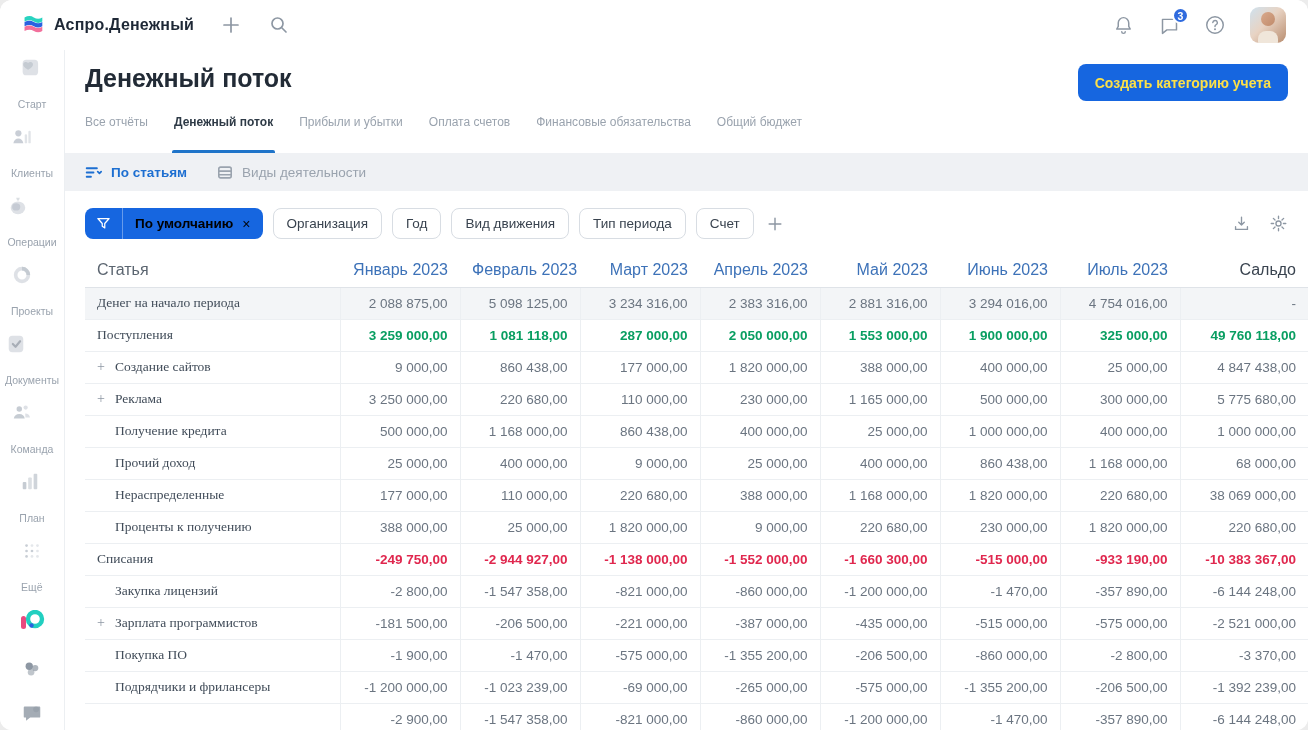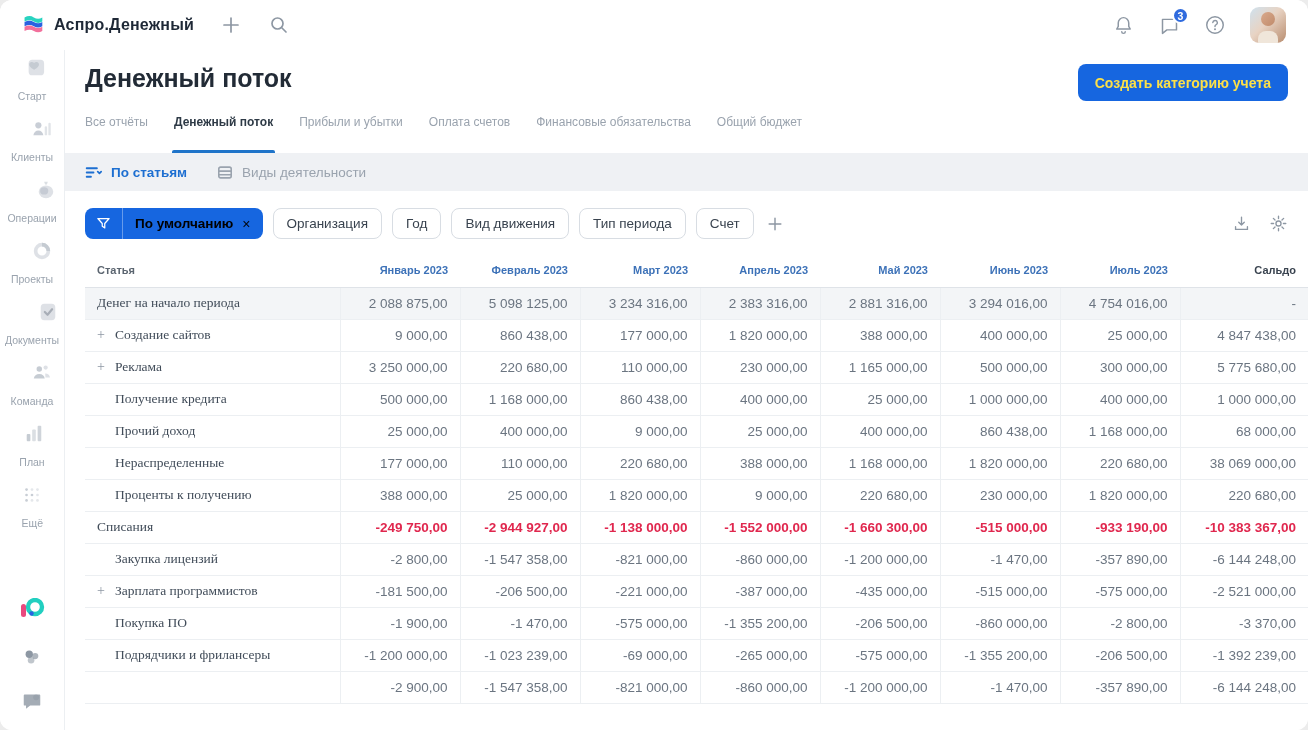--- a/index.html
+++ b/index.html
@@ -15,21 +15,21 @@
   .tb-right { display:flex; align-items:center; gap:24px; }
   .chat-wrap { position:relative; }
   .badge { position:absolute; top:-7px; right:-9px; background:#2f6bde; color:#fff; font-size:10.5px; min-width:17px; height:17px; border-radius:9px; display:flex; align-items:center; justify-content:center; border:2px solid #fff; font-weight:700; }
   .avatar { width:36px; height:36px; border-radius:9px; background:linear-gradient(135deg,#cfe2ef 0%,#e8d3c3 45%,#b98d6f 100%); overflow:hidden; position:relative; cursor:pointer; }
   .avatar::after { content:""; position:absolute; bottom:-4px; left:8px; width:20px; height:16px; border-radius:8px 8px 0 0; background:#f0e6da; }
   .avatar::before { content:""; position:absolute; top:5px; left:11px; width:14px; height:14px; border-radius:50%; background:#c99; background:linear-gradient(135deg,#d9a98c,#c08b6b); z-index:1; }
 
   
   .shell { flex:1; display:flex; min-height:0; }
   .sidebar { width:65px; flex:0 0 65px; border-right:1px solid #eceff2; display:flex; flex-direction:column; align-items:center; padding-top:8px; background:#fff; }
-  .side-item { display:flex; flex-direction:column; align-items:flex-end; gap:8px; margin-bottom:17px; cursor:pointer; }
+  .side-item { display:flex; flex-direction:column; align-items:flex-start; gap:16px; margin-bottom:17px; cursor:pointer; }
   .side-item .ic { color:#c3c9d1; }
   .side-item .lb { font-size:10.5px; color:#9aa3ae; }
   .side-bottom { margin-top:auto; display:flex; flex-direction:column; align-items:center; gap:22px; padding-bottom:18px; }
 
   
   .main { flex:1; min-width:0; display:flex; flex-direction:column; background:#fff; }
   .page-head { padding:14px 20px 0 20px; }
   .title-row { display:flex; align-items:flex-start; justify-content:space-between; }
   .page-title { font-size:25px; font-weight:600; color:#222b36; }
   .create-btn { background:#1666e0; color:#fde047; border:none; font-size:14px; font-weight:600; height:37px; padding:0 17px; border-radius:8px; cursor:pointer; font-family:"Liberation Sans",sans-serif; }
@@ -50,21 +50,21 @@
   .fp-x { font-size:14px; font-weight:400; opacity:.95; }
   .chip { border:1px solid #d8dde3; background:#fff; border-radius:8px; height:31px; display:flex; align-items:center; padding:0 13px; font-size:13.5px; color:#39434f; cursor:pointer; }
   .chip-plus { color:#8d97a3; margin-left:2px; cursor:pointer; display:flex; align-items:center; }
   .fr-right { margin-left:auto; display:flex; align-items:center; gap:18px; color:#8d97a3; }
   .fr-right .ic { cursor:pointer; display:flex; }
 
   
   .table-wrap { flex:1; overflow:hidden; padding-left:20px; }
   table { border-collapse:collapse; table-layout:fixed; width:1223px; }
   col.c-name { width:255px; } col.c-m { width:120px; } col.c-saldo { width:128px; }
-  th { font-size:11px; font-weight:700; height:34px; border-bottom:1px solid #dfe3e8; padding:0 12px; white-space:nowrap; }
+  th { font-size:16px; font-weight:400; height:34px; border-bottom:1px solid #dfe3e8; padding:0 12px; white-space:nowrap; }
   th.h-name { text-align:left; color:#5b6570; padding-left:12px; }
   th.h-month { text-align:right; color:#3d72b8; cursor:pointer; }
   th.h-saldo { text-align:right; color:#39434f; }
   td { font-size:13.5px; height:32px; padding:0 12px; white-space:nowrap; border-bottom:1px solid #eceff2; }
   td.v { text-align:right; color:#6b7581; border-left:1px solid #eceff2; }
   td.name { color:#414c59;font-family:Liberation Serif, serif; }
   tr.muted td { background:#f3f5f7; }
   tr.income td.v { color:#089e61; font-weight:700; }
   tr.expense td.v { color:#e0274e; font-weight:700; }
   .cell-name { display:flex; align-items:center; gap:8px; }
@@ -334,20 +334,35 @@
                 </td>
                 <td class="v">2 088 875,00</td>
                 <td class="v">5 098 125,00</td>
                 <td class="v">3 234 316,00</td>
                 <td class="v">2 383 316,00</td>
                 <td class="v">2 881 316,00</td>
                 <td class="v">3 294 016,00</td>
                 <td class="v">4 754 016,00</td>
                 <td class="v">-</td>
               </tr>
+              <tr class="income">
+                <td class="name">
+                  <span class="cell-name">
+                    <span>Поступления</span>
+                  </span>
+                </td>
+                <td class="v">3 259 000,00</td>
+                <td class="v">1 081 118,00</td>
+                <td class="v">287 000,00</td>
+                <td class="v">2 050 000,00</td>
+                <td class="v">1 553 000,00</td>
+                <td class="v">1 900 000,00</td>
+                <td class="v">325 000,00</td>
+                <td class="v">49 760 118,00</td>
+              </tr>
               <tr class="normal">
                 <td class="name">
                   <span class="cell-name">
                     <span class="plus">+</span>
                     <span>Создание сайтов</span>
                   </span>
                 </td>
                 <td class="v">9 000,00</td>
                 <td class="v">860 438,00</td>
                 <td class="v">177 000,00</td>

